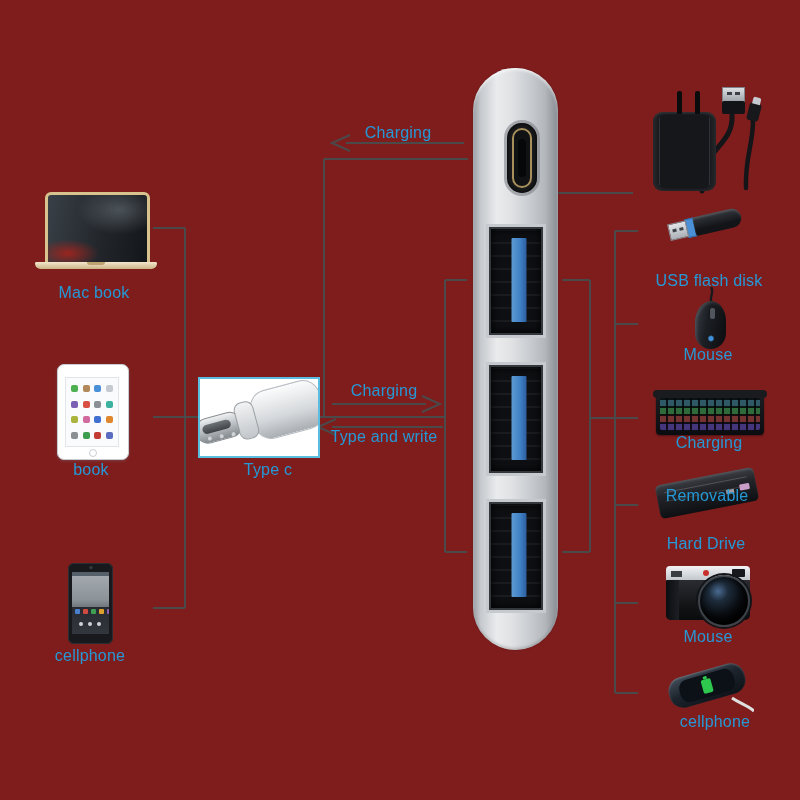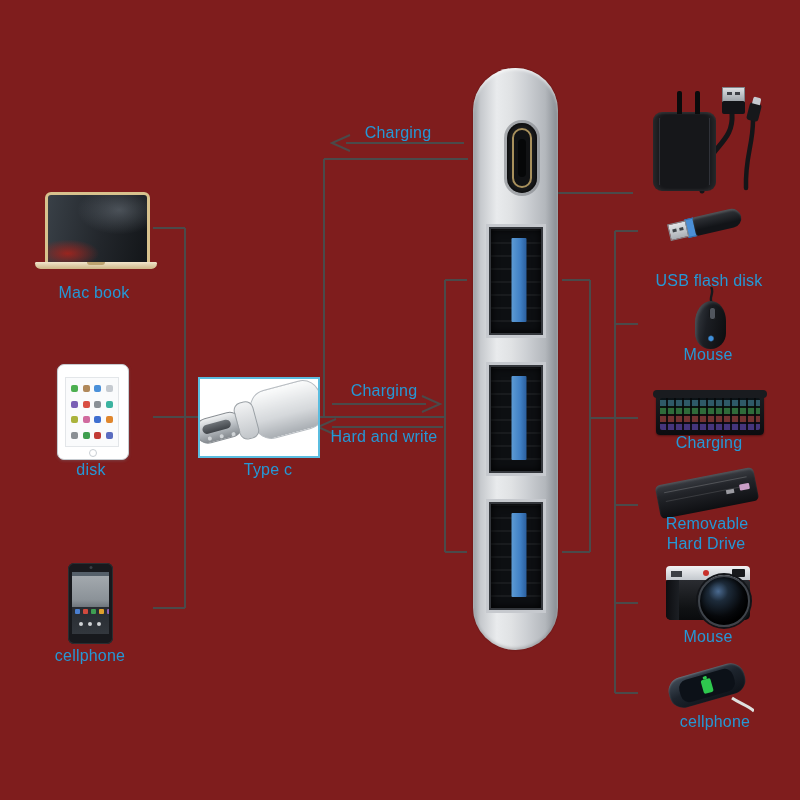--- a/index.html
+++ b/index.html
@@ -312,28 +312,28 @@
     </svg>
     <div class="phoneR-body">
       <div class="phoneR-screen">
         <div class="battery"></div>
       </div>
     </div>
   </div>
 
   <div class="lbl" style="left:398px;top:133px;">Charging</div>
   <div class="lbl" style="left:384px;top:391px;">Charging</div>
-  <div class="lbl" style="left:384px;top:437px;">Hard and write</div>
+  <div class="lbl" style="left:384px;top:437px;">Type and write</div>
 
   <div class="lbl" style="left:94px;top:293px;">Mac book</div>
-  <div class="lbl" style="left:91px;top:470px;">disk</div>
+  <div class="lbl" style="left:91px;top:470px;">book</div>
   <div class="lbl" style="left:90px;top:656px;">cellphone</div>
   <div class="lbl" style="left:268px;top:470px;">Type c</div>
 
   <div class="lbl" style="left:709px;top:257px;margin-top:24px;">USB flash disk</div>
   <div class="lbl" style="left:708px;top:355px;">Mouse</div>
   <div class="lbl" style="left:709px;top:443px;">Charging</div>
-  <div class="lbl" style="left:707px;top:524px;text-align:right;">Removable</div>
+  <div class="lbl" style="left:707px;top:496px;text-align:right;">Removable</div>
   <div class="lbl" style="left:706px;top:544px;">Hard Drive</div>
   <div class="lbl" style="left:708px;top:637px;">Mouse</div>
   <div class="lbl" style="left:715px;top:722px;">cellphone</div>
 
 </div>
 
 </body></html>

